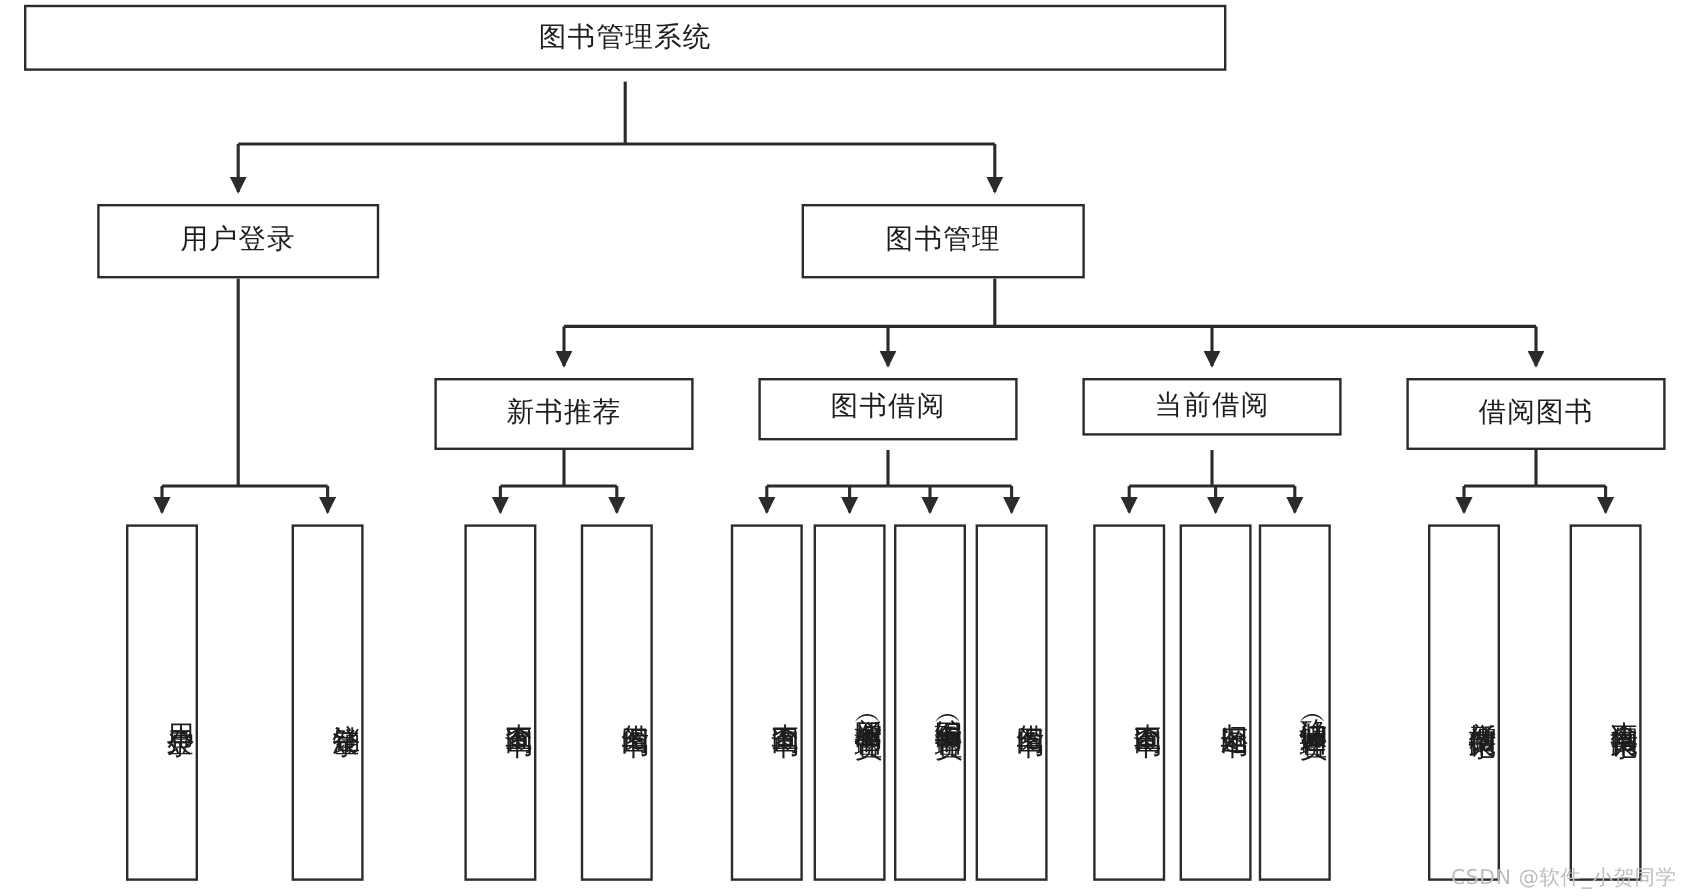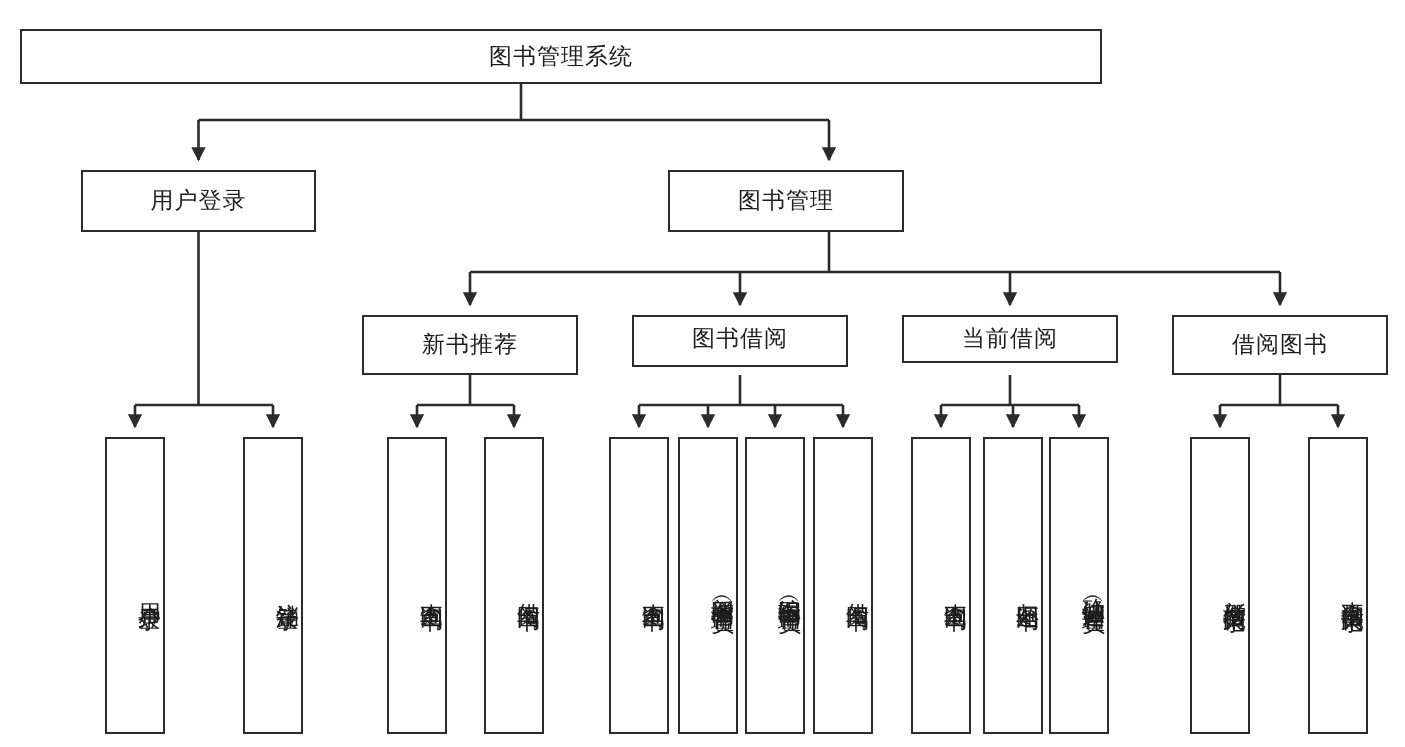--- a/index.html
+++ b/index.html
@@ -108,21 +108,21 @@
         <path d="M 941 405 L 941 427" marker-end="url(#arrow)"></path>
         <path d="M 1013 405 L 1013 427" marker-end="url(#arrow)"></path>
         <path d="M 1079 405 L 1079 427" marker-end="url(#arrow)"></path>
         <path d="M 1280 375 L 1280 405"></path>
         <path d="M 1220 405 L 1338 405"></path>
         <path d="M 1220 405 L 1220 427" marker-end="url(#arrow)"></path>
         <path d="M 1338 405 L 1338 427" marker-end="url(#arrow)"></path>
       </g>
   </svg>
 
-  <div class="node horizontal" id="node-root" style="left: 20px; top: 29px; width: 1082px; height: 55px;">
+  <div class="node horizontal" id="node-root" style="left: 20px; top: 4px; width: 1002px; height: 55px;">
     <span>图书管理系统</span>
   </div>
 
   <div id="level2-layer">
       <div class="node horizontal" style="left: 81px; top: 170px; width: 235px; height: 62px;">
         <span>用户登录</span>
       </div>
       <div class="node horizontal" style="left: 668px; top: 170px; width: 236px; height: 62px;">
         <span>图书管理</span>
       </div>
@@ -178,13 +178,14 @@
         <span class="vtext">确认归还（管理员）</span>
       </div>
       <div class="node vertical" style="left: 1190px; top: 437px; width: 60px; height: 297px;">
         <span class="vtext">新增借阅记录</span>
       </div>
       <div class="node vertical" style="left: 1308px; top: 437px; width: 60px; height: 297px;">
         <span class="vtext">查询借阅记录</span>
       </div>
     </div>
 
+  <div class="watermark">CSDN @软件_小贺同学</div>
 </div>
 
 </body></html>

